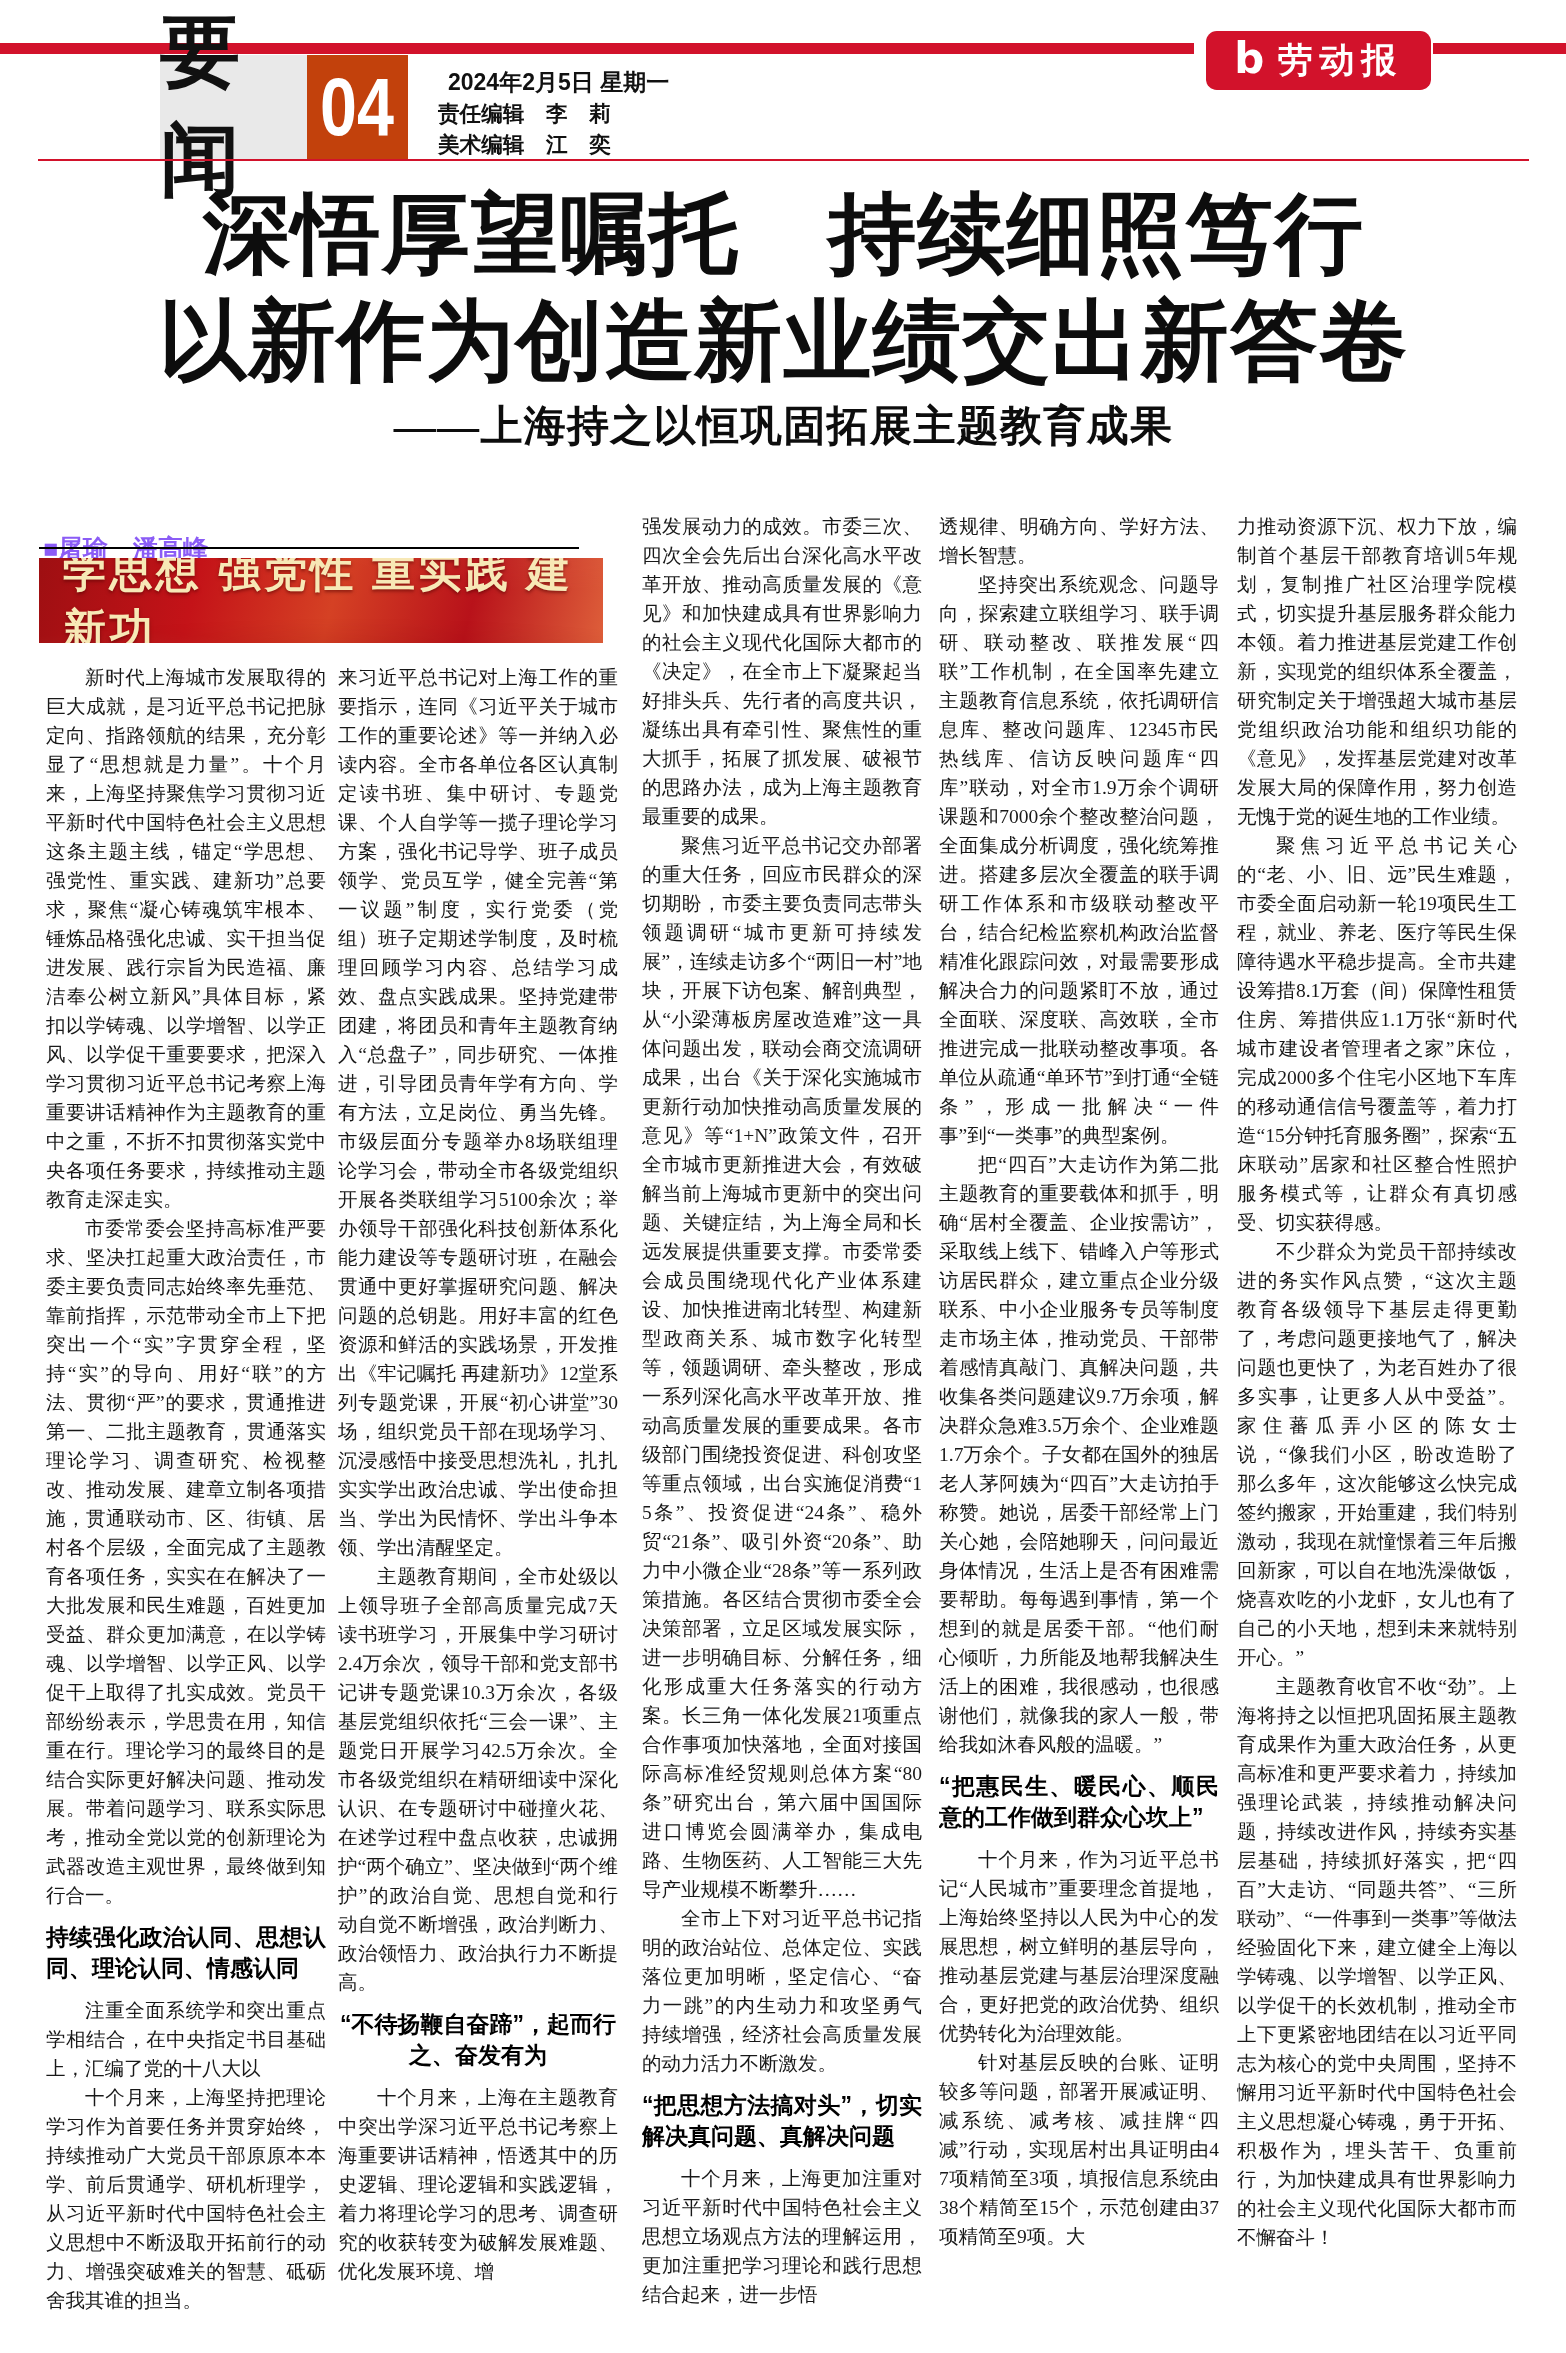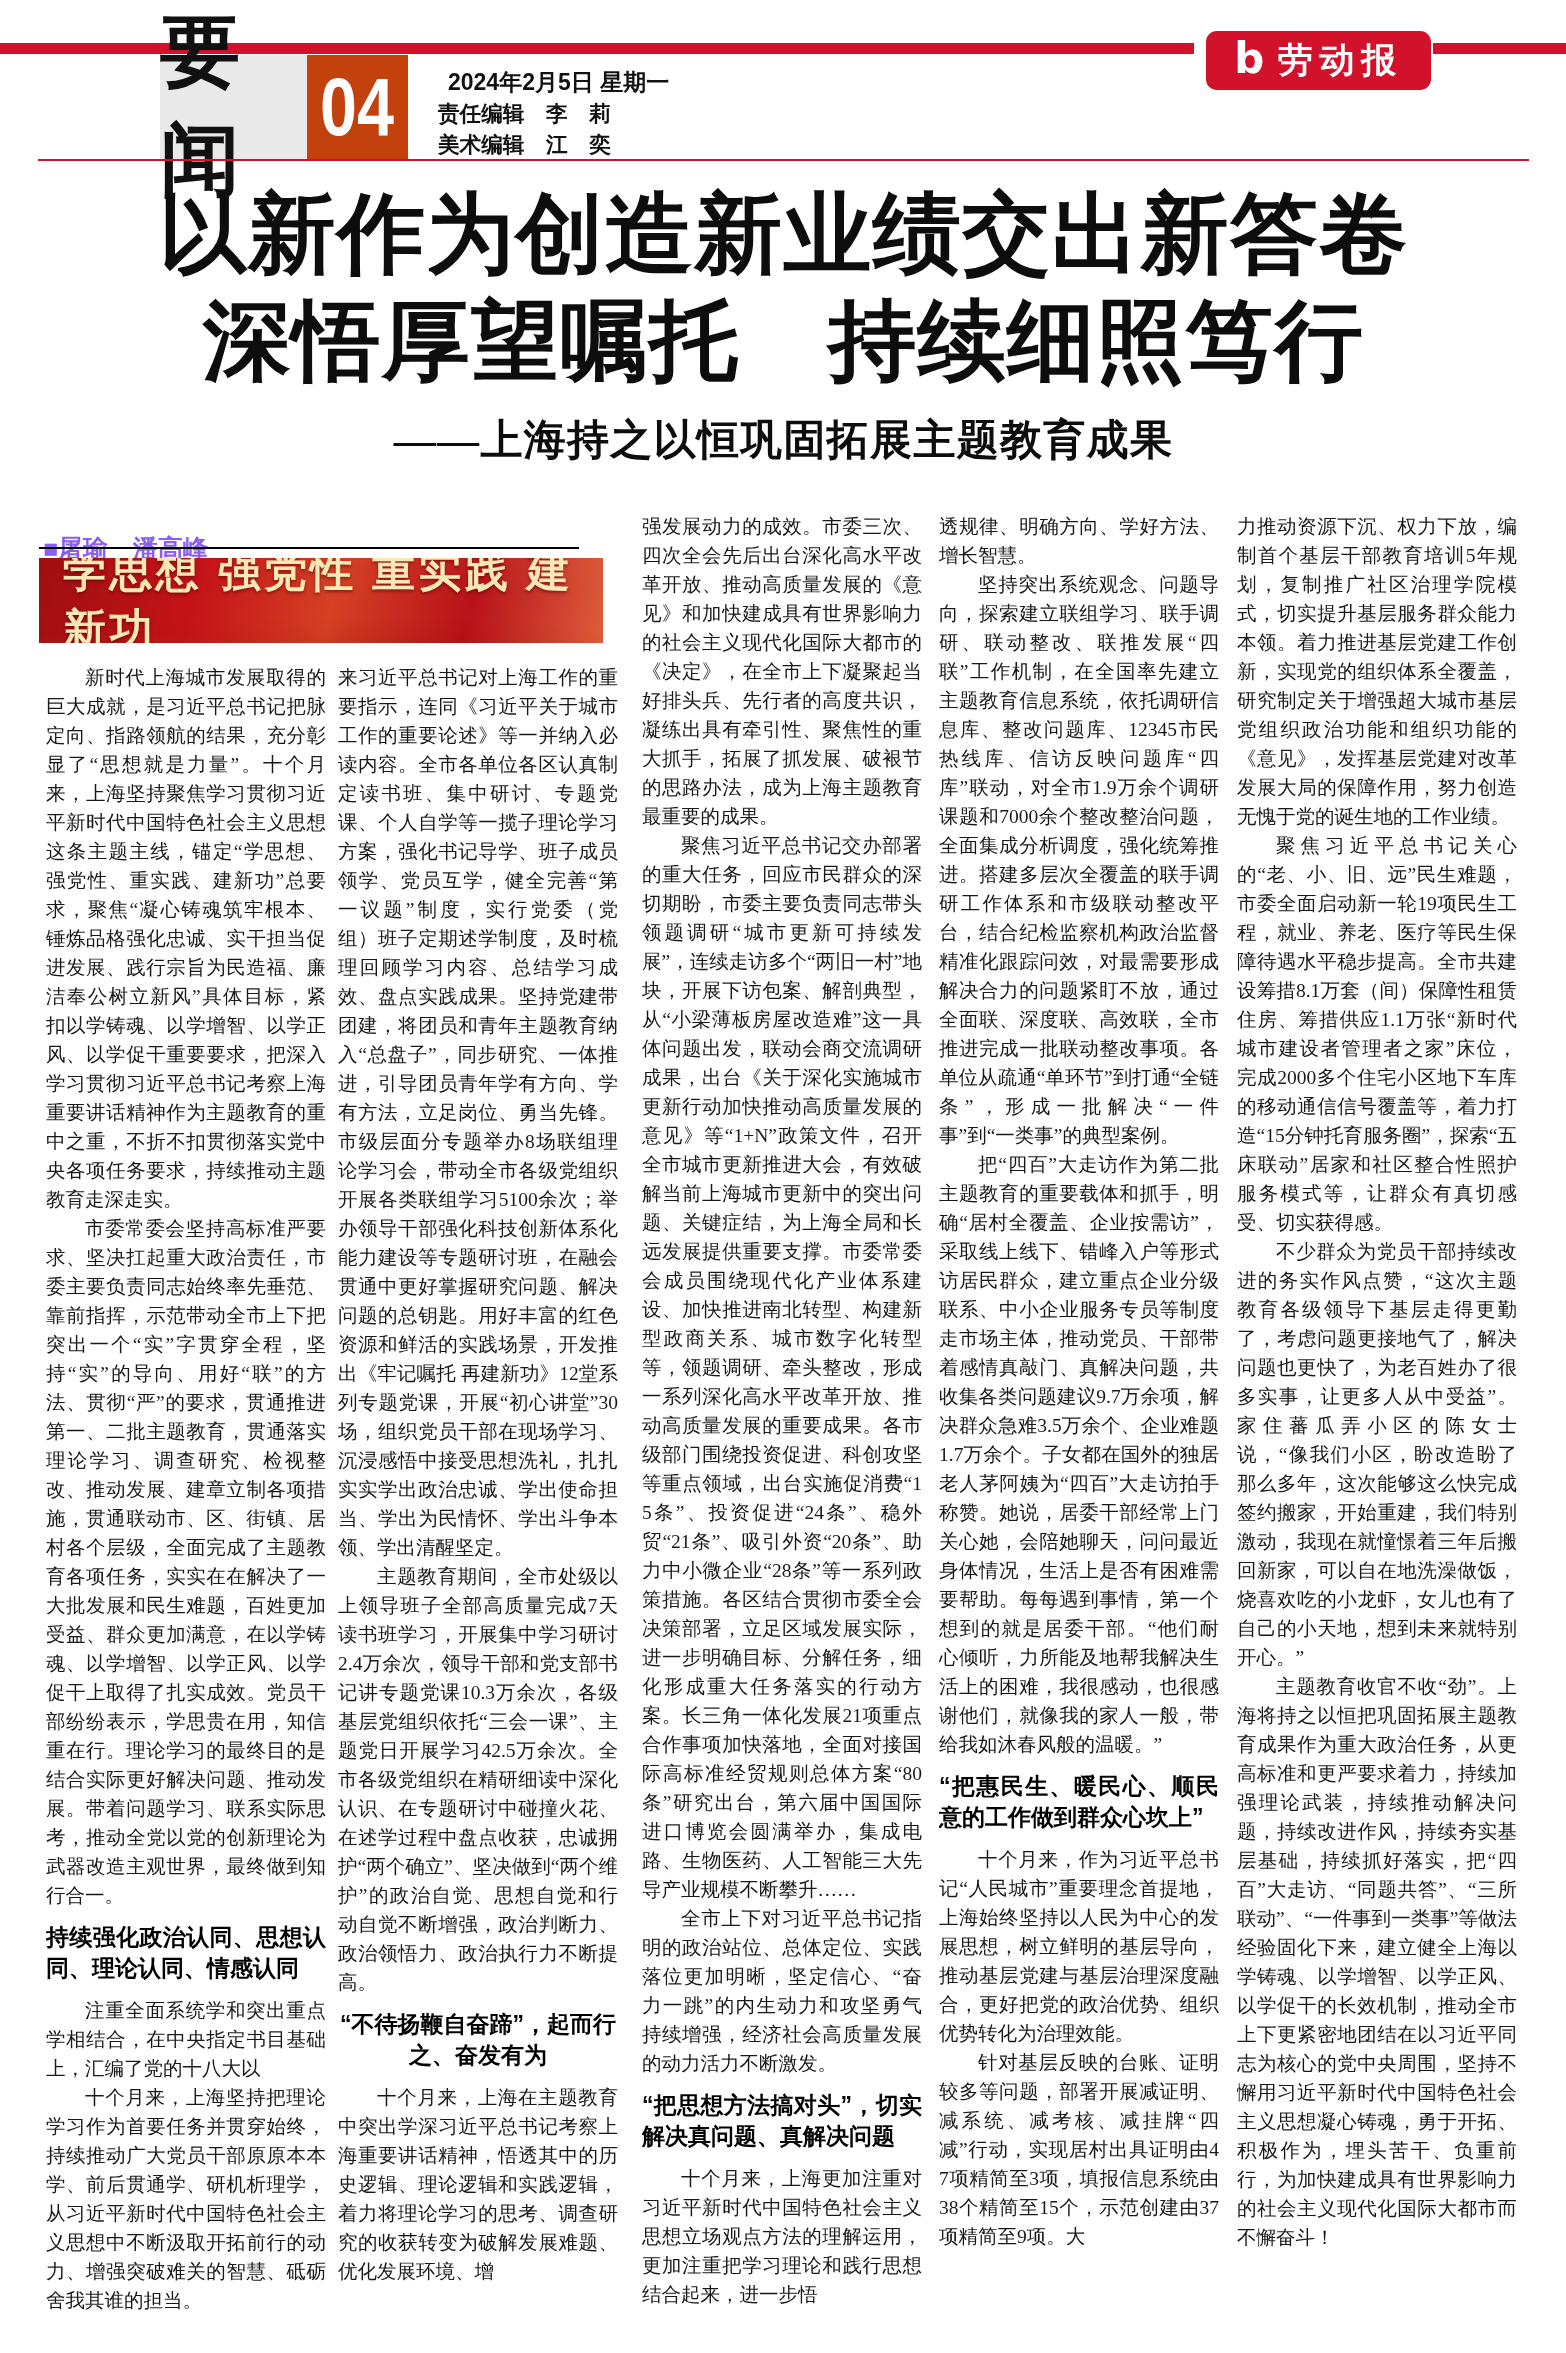--- a/index.html
+++ b/index.html
@@ -22,21 +22,21 @@
   .issue-info .date{font-size:23px;margin-left:10px;}
   .logo{position:absolute;left:1206px;top:31px;width:225px;height:59px;background:#d2122b;border-radius:10.8px;
         display:flex;align-items:center;justify-content:center;gap:13.5px;color:#fff;}
   .logo-b{font-family:"DejaVu Sans", sans-serif;font-weight:900;font-size:42px;line-height:1;transform:translateY(-2px);}
   .logo-text{font-size:35px;font-weight:bold;letter-spacing:6.7px;}
   .header-rule{position:absolute;left:38px;top:159px;width:1491px;height:2px;background:#d2122b;}
 
   
   .headline{position:absolute;left:0;top:181px;width:1567px;text-align:center;font-weight:bold;color:#0d0d0d;}
   .headline .l{font-size:88px;line-height:107px;letter-spacing:1.3px;white-space:nowrap;}
-  .headline .sub{margin-top:17px;font-size:42px;font-weight:bold;letter-spacing:1.3px;text-align:center;}
+  .headline .sub{margin-top:3px;font-size:42px;font-weight:bold;letter-spacing:1.3px;text-align:center;}
 
   
   .byline{position:absolute;left:43px;top:532px;font-size:25px;color:#8b5cf6;font-weight:bold;}
   .byline-rule{position:absolute;left:39px;top:547px;width:540px;height:2px;background:#000;}
   .banner{position:absolute;left:39px;top:558px;width:540px;height:85px;overflow:hidden;
         display:flex;align-items:center;justify-content:center;
         background:linear-gradient(104deg,#9e0f12 0%,#c41318 28%,#d54124 52%,#b8121a 76%,#de5f3a 100%);padding-left:24px;}
   .banner:before{content:"";position:absolute;inset:-40px;opacity:.35;
         background:
           radial-gradient(ellipse 431px 142px at 18% 120%, rgba(255,210,150,.55) 0%, rgba(255,210,150,0) 60%),
@@ -78,22 +78,22 @@
     <div>责任编辑　李　莉</div>
     <div>美术编辑　江　奕</div>
   </div>
   <div class="logo">
     <span class="logo-b">b</span>
     <span class="logo-text">劳动报</span>
   </div>
   <div class="header-rule"></div>
 
   <div class="headline">
+    <div class="l">深悟厚望嘱托　持续细照笃行</div>
     <div class="l">以新作为创造新业绩交出新答卷</div>
-    <div class="l">深悟厚望嘱托　持续细照笃行</div>
     <div class="sub">——上海持之以恒巩固拓展主题教育成果</div>
   </div>
 
   <div class="byline">■屠瑜　潘高峰</div>
   <div class="byline-rule"></div>
   <div class="banner">
     <span class="banner-text">学思想 强党性 重实践 建新功</span>
   </div>
 
   <main class="columns">

